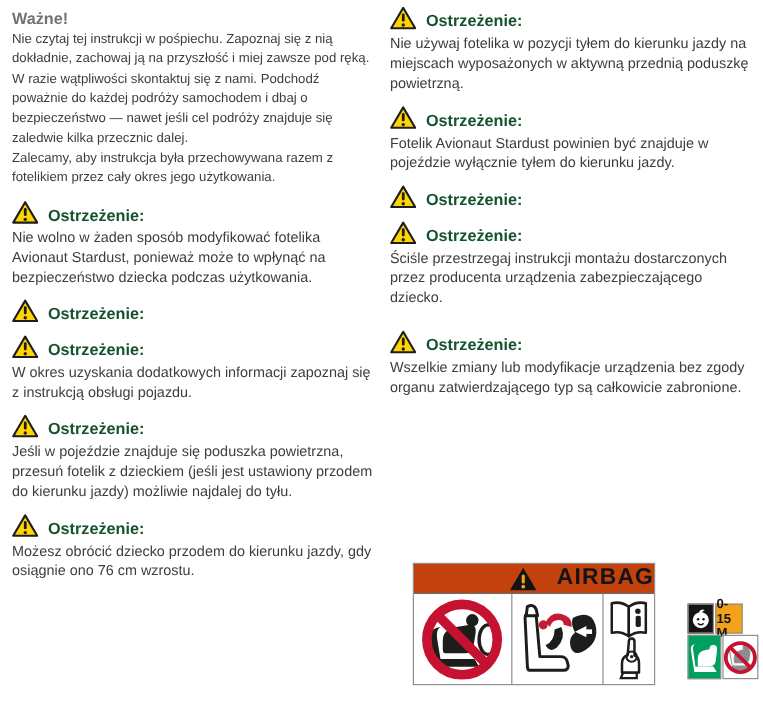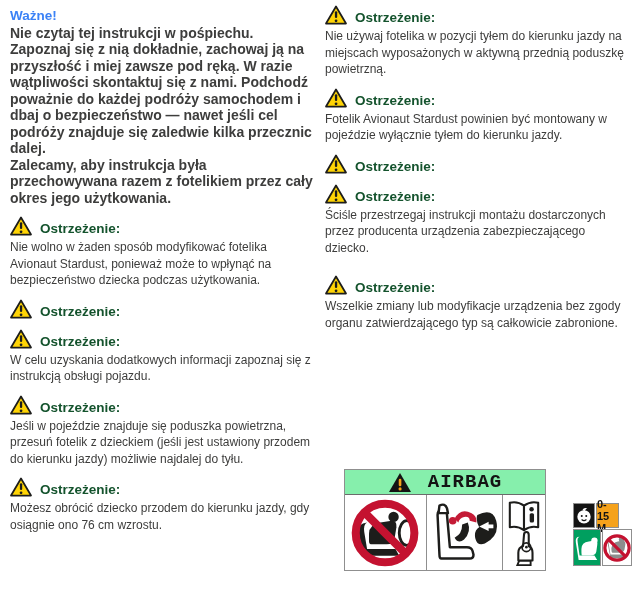--- a/index.html
+++ b/index.html
@@ -3,38 +3,38 @@
 <meta charset="utf-8">
 <style>
   html,body{margin:0;padding:0;background:#ffffff;}
   .page{
     position:relative;width:636px;height:590px;background:#ffffff;overflow:hidden;
     font-family:"Liberation Sans",sans-serif;color:#3d3d3c;
   }
   .col{position:absolute;}
   .col-left{left:10px;top:8px;width:303px;}
   .col-right{left:325px;top:5px;width:307px;}
-  .heading{margin:0;font-size:13.5px;line-height:16.5px;font-weight:bold;color:#3b82f6;}
-  .para{margin:0;font-size:14px;line-height:16.5px;font-weight:bold;}
+  .heading{margin:0;font-size:13.5px;line-height:16.5px;font-weight:bold;color:#737373;}
+  .para{margin:0;font-size:11px;line-height:16.5px;}
   .note{}
   .warning{margin-top:10px;}
   .warn-head{display:flex;align-items:flex-end;gap:8px;margin-bottom:3px;height:20px;}
   .tri{width:22px;height:20px;flex:0 0 auto;}
   .warn-title{font-weight:bold;font-size:13.5px;line-height:15px;color:#14532d;}
   .warn-body{margin:0;font-size:12px;line-height:16.5px;}
 
   
   .airbag-label{
     position:absolute;left:344px;top:469px;width:202px;height:102px;
     border:1px solid #8f8f8f;background:#ffffff;box-sizing:border-box;
     display:flex;flex-direction:column;
   }
   .airbag-header{
-    height:24px;background:#86efac;border-bottom:1px solid #6b6b6b;
-    display:flex;align-items:center;justify-content:center;gap:16px;font-family:Liberation Mono, monospace;
+    height:24px;background:#c2410c;border-bottom:1px solid #6b6b6b;
+    display:flex;align-items:center;justify-content:flex-end;gap:16px;
   }
   .airbag-header .htri{width:24px;height:21px;}
   .airbag-title{font-weight:bold;font-size:19px;letter-spacing:1px;color:#141414;line-height:20px;}
   .airbag-panels{flex:1;display:flex;}
   .panel{box-sizing:border-box;display:flex;align-items:center;justify-content:center;background:#fff;}
   .panel+.panel{border-left:1px solid #8f8f8f;}
   .panel-1{width:81px;}
   .panel-2{width:76px;}
   .panel-3{flex:1;}
 
@@ -82,21 +82,21 @@
 
     <div class="warning">
       <div class="warn-head">
         <svg class="tri" viewBox="0 0 44 40">
             <path d="M22 3 L42 37 H2 Z" fill="#ffd405" stroke="#1d1d1b" stroke-width="3.5" stroke-linejoin="round"></path>
             <rect x="19.8" y="12.5" width="4.6" height="13.5" rx="2.2" fill="#1d1d1b"></rect>
             <circle cx="22.1" cy="31.6" r="2.8" fill="#1d1d1b"></circle>
           </svg>
         <span class="warn-title">Ostrzeżenie:</span>
       </div>
-      <p class="warn-body">W celu uzyskania dodatkowych informacji zapoznaj się z instrukcją obsługi pojazdu.</p>
+      <p class="warn-body">W okres uzyskania dodatkowych informacji zapoznaj się z instrukcją obsługi pojazdu.</p>
     </div>
 
     <div class="warning">
       <div class="warn-head">
         <svg class="tri" viewBox="0 0 44 40">
             <path d="M22 3 L42 37 H2 Z" fill="#ffd405" stroke="#1d1d1b" stroke-width="3.5" stroke-linejoin="round"></path>
             <rect x="19.8" y="12.5" width="4.6" height="13.5" rx="2.2" fill="#1d1d1b"></rect>
             <circle cx="22.1" cy="31.6" r="2.8" fill="#1d1d1b"></circle>
           </svg>
         <span class="warn-title">Ostrzeżenie:</span>
@@ -133,21 +133,21 @@
 
     <div class="warning">
       <div class="warn-head">
         <svg class="tri" viewBox="0 0 44 40">
             <path d="M22 3 L42 37 H2 Z" fill="#ffd405" stroke="#1d1d1b" stroke-width="3.5" stroke-linejoin="round"></path>
             <rect x="19.8" y="12.5" width="4.6" height="13.5" rx="2.2" fill="#1d1d1b"></rect>
             <circle cx="22.1" cy="31.6" r="2.8" fill="#1d1d1b"></circle>
           </svg>
         <span class="warn-title">Ostrzeżenie:</span>
       </div>
-      <p class="warn-body">Fotelik Avionaut Stardust powinien być montowany w pojeździe wyłącznie tyłem do kierunku jazdy.</p>
+      <p class="warn-body">Fotelik Avionaut Stardust powinien być znajduje w pojeździe wyłącznie tyłem do kierunku jazdy.</p>
     </div>
 
     <div class="warning">
       <div class="warn-head">
         <svg class="tri" viewBox="0 0 44 40">
             <path d="M22 3 L42 37 H2 Z" fill="#ffd405" stroke="#1d1d1b" stroke-width="3.5" stroke-linejoin="round"></path>
             <rect x="19.8" y="12.5" width="4.6" height="13.5" rx="2.2" fill="#1d1d1b"></rect>
             <circle cx="22.1" cy="31.6" r="2.8" fill="#1d1d1b"></circle>
           </svg>
         <span class="warn-title">Ostrzeżenie:</span>

